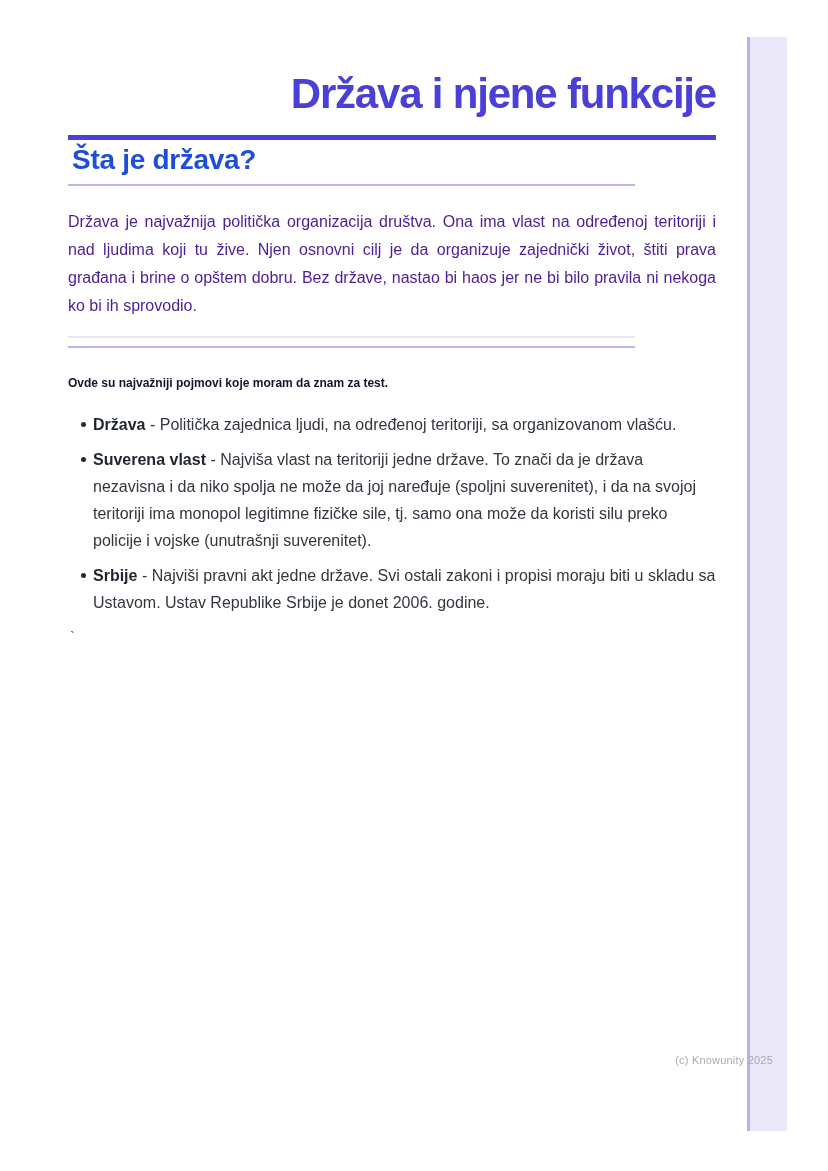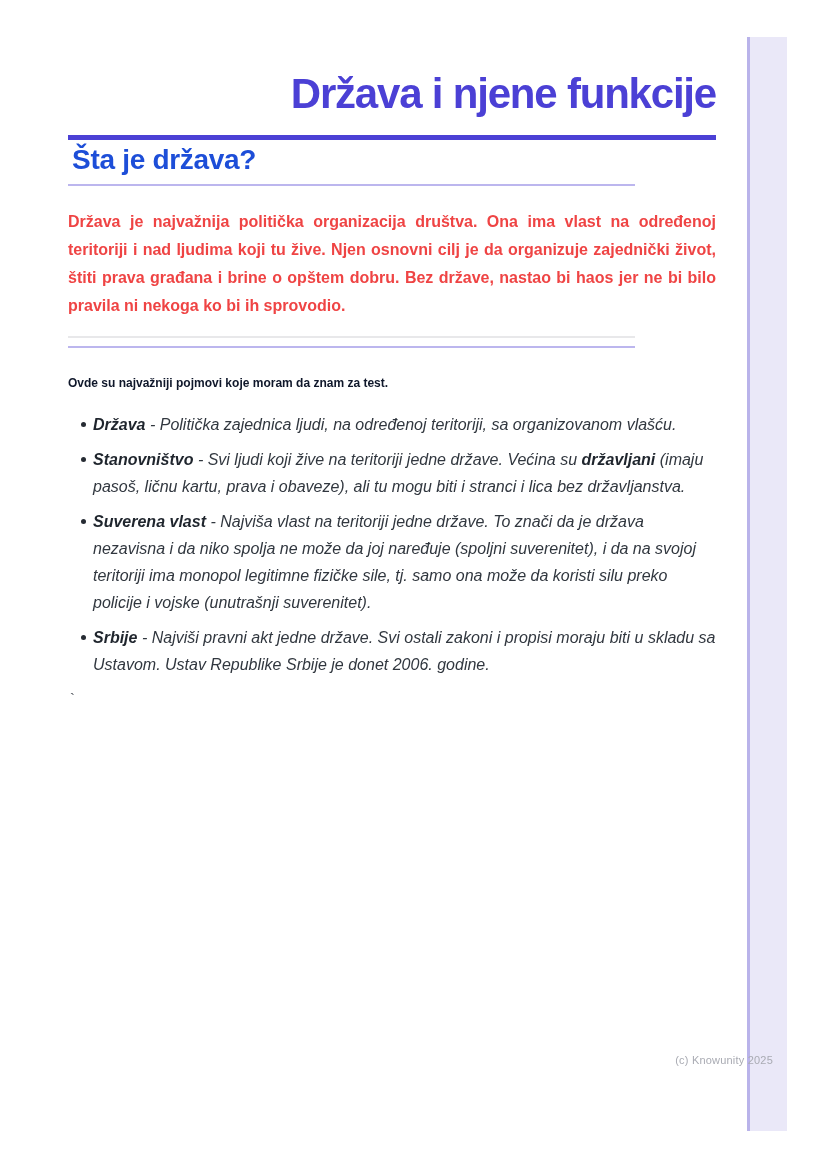--- a/index.html
+++ b/index.html
@@ -51,23 +51,22 @@
     height: 2px;
     width: 567px;
     background: #bcb6ee;
     margin-top: 8px;
   }
 
   .body-paragraph {
     margin: 22px 0 0 0;
     font-size: 16px;
     line-height: 28px;
-    color: #ef4444;
+    color: #4c1d95;
     text-align: justify;
-    font-weight: bold;
   }
 
   .section-divider {
     height: 2px;
     width: 567px;
     background: #e8e8ea;
     margin-top: 16px;
   }
 
   .intro-paragraph {
@@ -83,21 +82,20 @@
     margin: 14px 0 0 0;
     padding: 0;
   }
   ul.terms-list li {
     position: relative;
     padding-left: 25px;
     margin-top: 8px;
     font-size: 16px;
     line-height: 27px;
     color: #31373f;
-    font-style: italic;
   }
   ul.terms-list li:first-child { margin-top: 0; }
   .bullet-dot {
     position: absolute;
     left: 13px; top: 11px;
     width: 5px; height: 5px;
     border-radius: 50%;
     background: #262b33;
   }
   .term { font-weight: 700; color: #1f252d; }
@@ -148,23 +146,20 @@
 
     <div class="heading-underline"></div>
 
     <p class="intro-paragraph">Ovde su najvažniji pojmovi koje moram da znam za test.</p>
 
     <ul class="terms-list">
       <li>
         <span class="bullet-dot"></span><span class="term">Država</span><span> - Politička zajednica ljudi, na određenoj teritoriji, sa organizovanom vlašću.</span>
       </li>
       <li>
-        <span class="bullet-dot"></span><span class="term">Stanovništvo</span><span> - Svi ljudi koji žive na teritoriji jedne države. Većina su </span><span class="term">državljani</span><span> (imaju pasoš, ličnu kartu, prava i obaveze), ali tu mogu biti i stranci i lica bez državljanstva.</span>
-      </li>
-      <li>
         <span class="bullet-dot"></span><span class="term">Suverena vlast</span><span> - Najviša vlast na teritoriji jedne države. To znači da je država nezavisna i da niko spolja ne može da joj naređuje (spoljni suverenitet), i da na svojoj teritoriji ima monopol legitimne fizičke sile, tj. samo ona može da koristi silu preko policije i vojske (unutrašnji suverenitet).</span>
       </li>
       <li>
         <span class="bullet-dot"></span><span class="term">Srbije</span><span> - Najviši pravni akt jedne države. Svi ostali zakoni i propisi moraju biti u skladu sa Ustavom. Ustav Republike Srbije je donet 2006. godine.</span>
       </li>
     </ul>
 
     <div class="stray-mark">`</div>
 
   </div>

